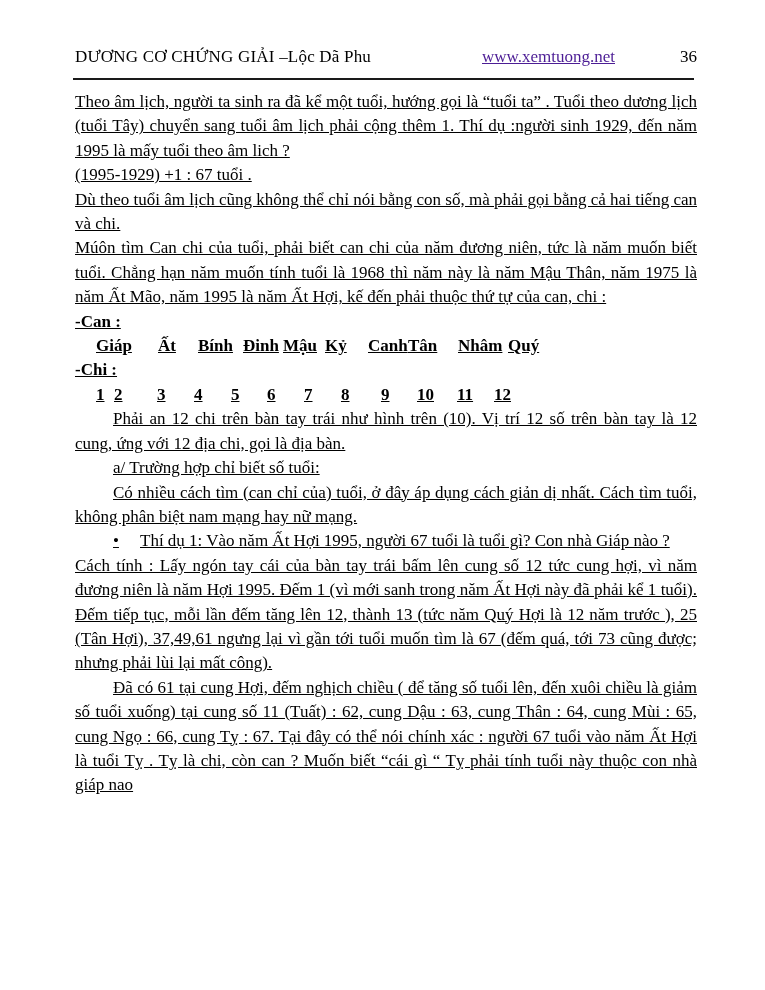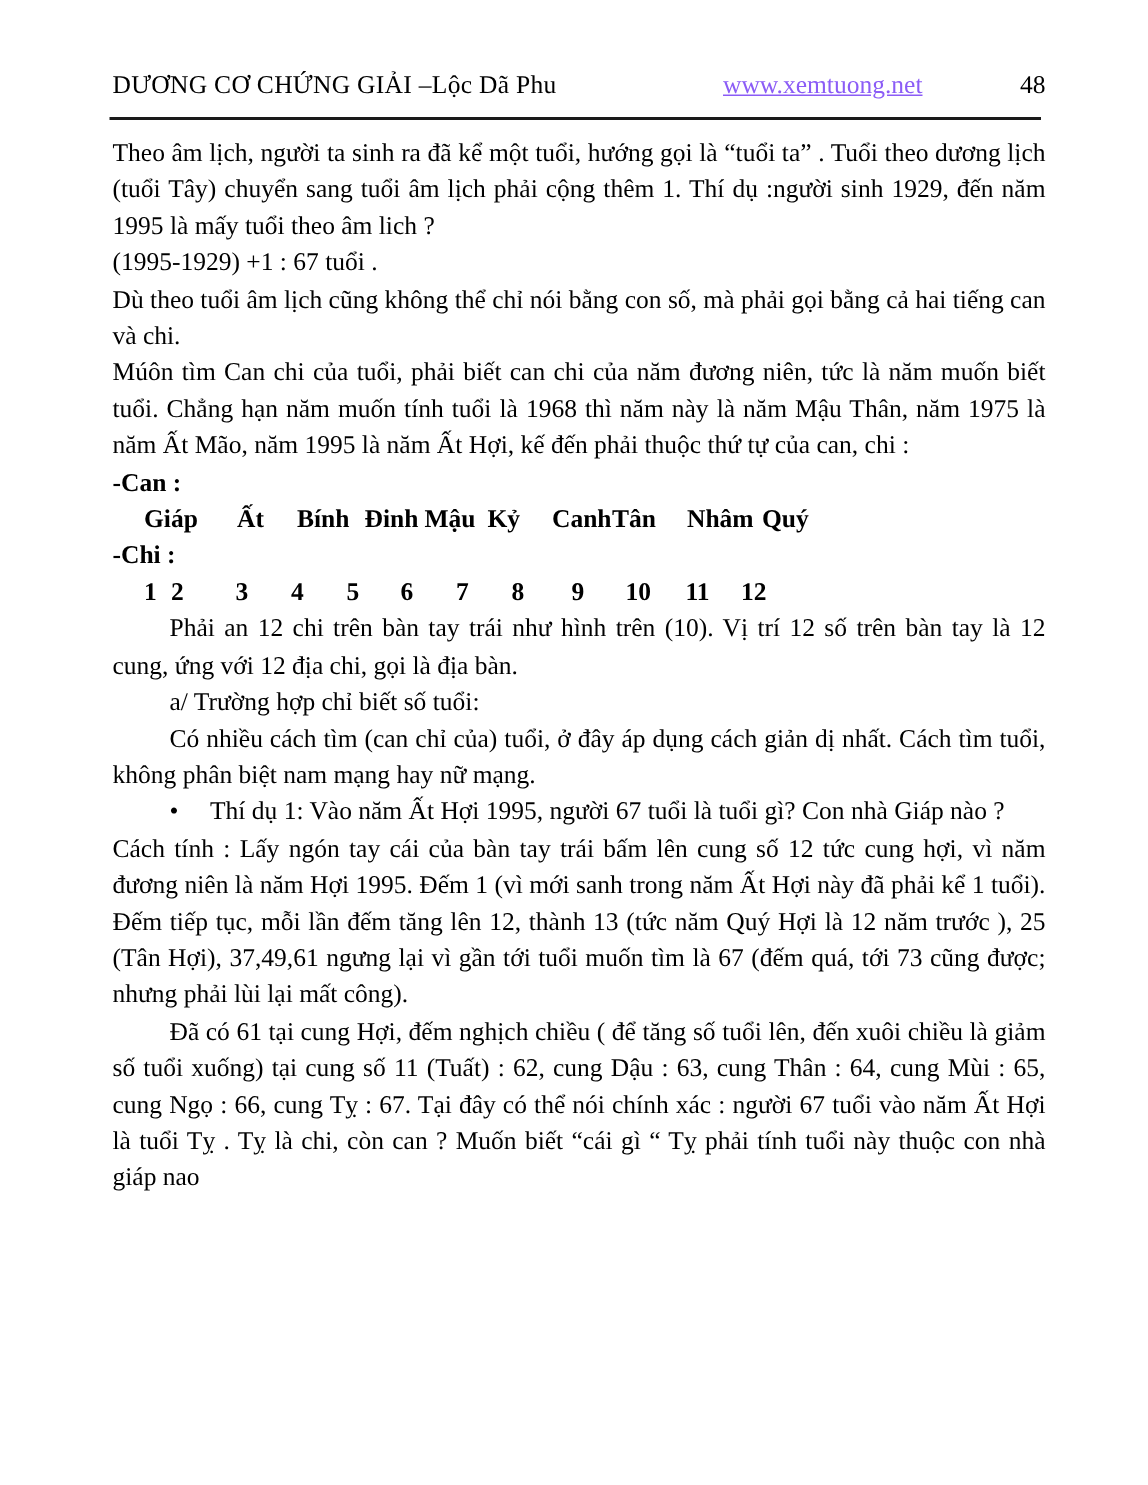--- a/index.html
+++ b/index.html
@@ -31,20 +31,21 @@
     margin: 11px 71px 0 73px;
     border-top: 2px solid #1a1a1a;
     height: 0;
   }
 
   
   .doc {
     margin: 10px 68px 0 75px;
     font-size: 17px;
     line-height: 24.4px;
+    text-decoration: underline;
   }
   .doc p { margin: 0; padding: 0; }
   .just { text-align: justify; }
   .ml { margin-left: 21px; }
   .ti { text-indent: 38px; }
   .b { font-weight: bold; }
 
   
   .trow { display: flex; margin-left: 21px; font-weight: bold; white-space: nowrap; }
   .trow span { flex: 0 0 auto; display: inline-block; }
@@ -73,22 +74,22 @@
   .bullet-line { display: flex; margin-left: 38px; }
   .bullet-glyph { width: 27px; flex: 0 0 auto; }
 </style>
 </head>
 <body>
 
 <div class="page">
 
   <div class="hdr">
     <span class="hdr-title">DƯƠNG CƠ CHỨNG GIẢI –Lộc Dã Phu</span>
-    <a class="hdr-link" style="color: #8b5cf6;">www.xemtuong.net</a>
-    <span class="hdr-num">48</span>
+    <a class="hdr-link" style="color: #4c1d95;">www.xemtuong.net</a>
+    <span class="hdr-num">36</span>
   </div>
 
   <div class="rule"></div>
 
   <div class="doc">
 
     <p class="just">Theo âm lịch, người ta sinh ra đã kể một tuổi, hướng gọi là “tuổi ta” . Tuổi theo dương lịch (tuổi Tây) chuyển sang tuổi âm lịch phải cộng thêm 1. Thí dụ :người sinh 1929, đến năm 1995 là mấy tuổi theo âm lich ?</p>
     <p>(1995-1929) +1 : 67 tuổi .</p>
     <p class="just">Dù theo tuổi âm lịch cũng không thể chỉ nói bằng con số, mà phải gọi bằng cả hai tiếng can và chi.</p>
 

